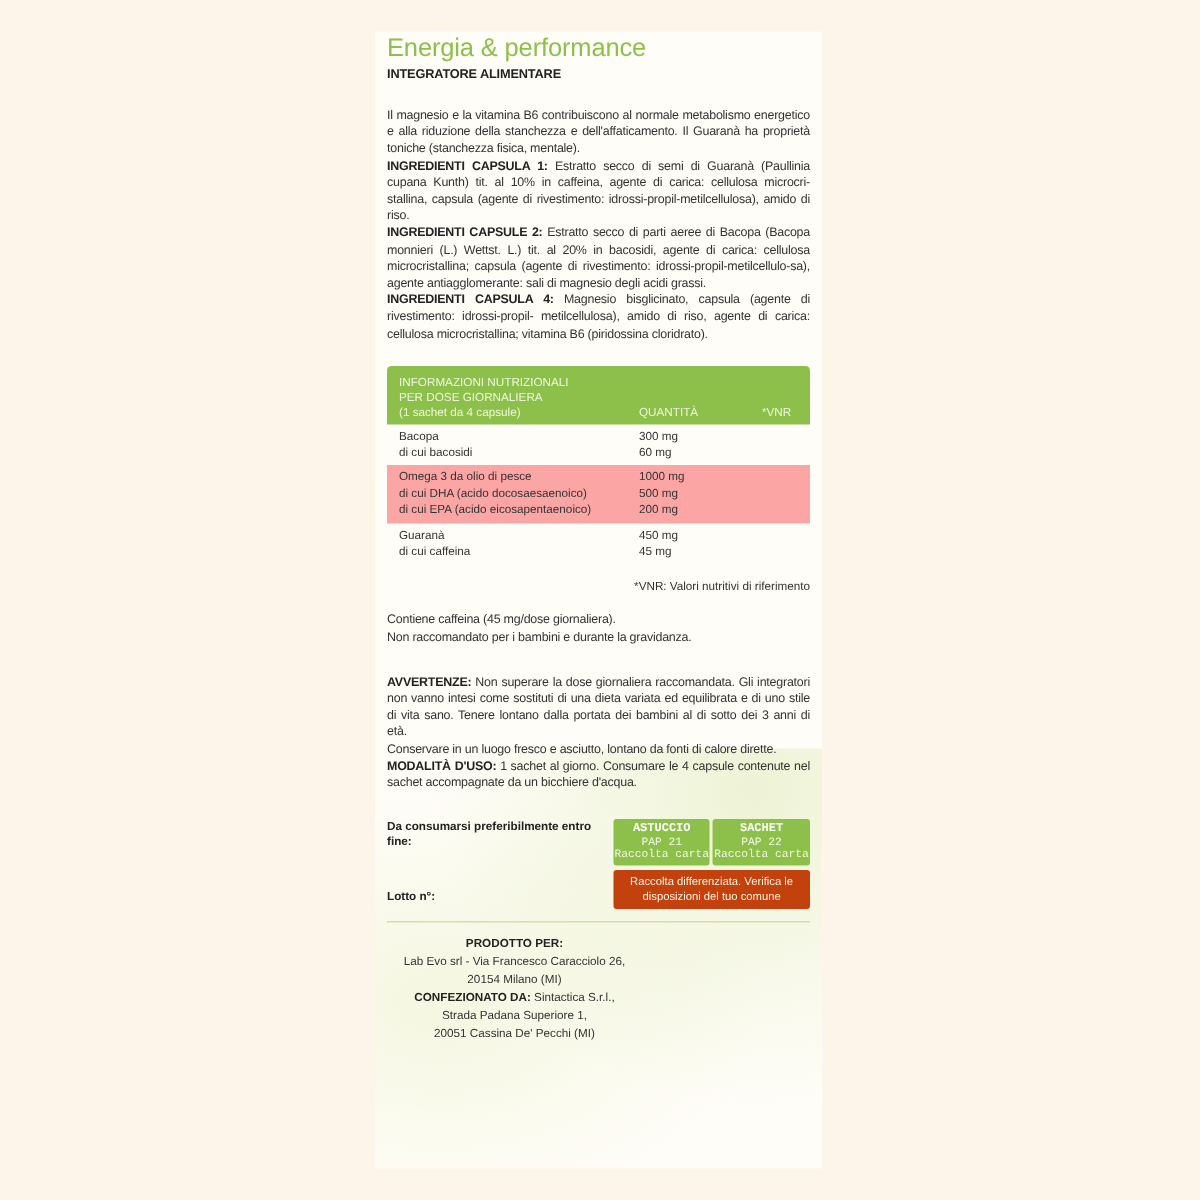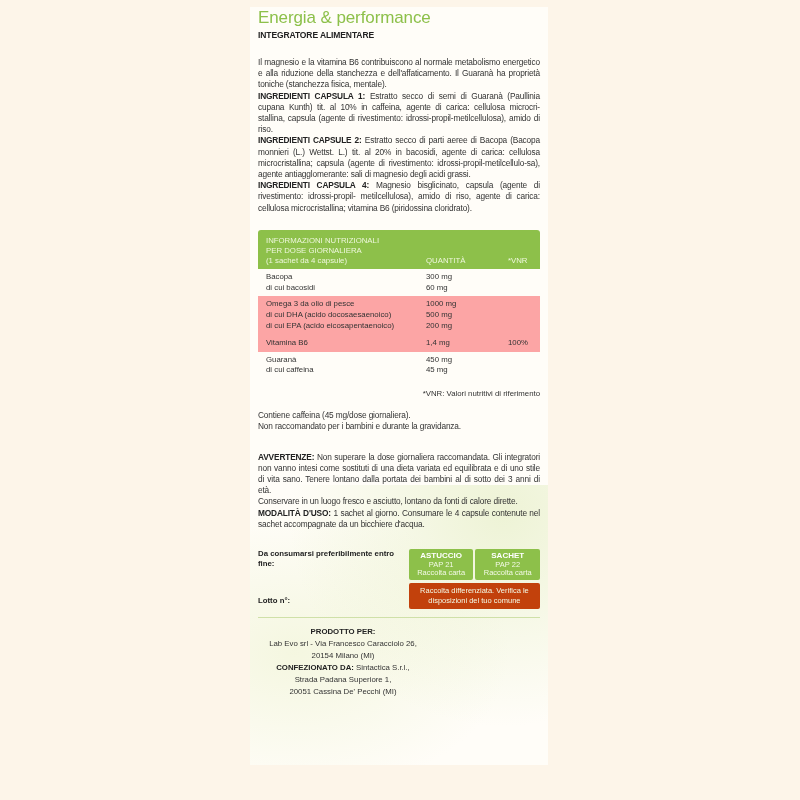--- a/index.html
+++ b/index.html
@@ -1,21 +1,21 @@
 <!DOCTYPE html>
 <html><head>
 <meta charset="utf-8">
 <style>
   html, body { margin:0; padding:0; }
   body {
     width:800px; height:800px; background:#fdf5e9; position:relative; overflow:hidden;
     font-family:"Liberation Sans", sans-serif; color:#333;
   }
   .label {
-    position:absolute; left:250px; top:7px; width:298px; height:758px;
+    position:absolute; left:250px; top:21px; width:298px; height:758px;
     background:#fffdf8; box-sizing:border-box; padding:0 8px 0 8px;
   }
   .label::after {
     content:""; position:absolute; left:0; right:0; bottom:0; height:280px;
     background:radial-gradient(ellipse at 85% 10%, rgba(205,225,150,0.35), rgba(255,253,248,0) 60%),
                radial-gradient(ellipse at 15% 60%, rgba(225,235,180,0.35), rgba(255,253,248,0) 60%);
     pointer-events:none; z-index:0;
   }
   .label > * { position:relative; z-index:1; }
   .title { color:#8dc04a; font-size:17px; line-height:20px; margin-top:1px; letter-spacing:-0.1px; }
@@ -36,21 +36,21 @@
   .nut-row .c1 { width:160px; }
   .nut-row .c2 { width:82px; }
   .nut-row .c3 { flex:1; }
   .vnr-note { text-align:right; font-size:7.8px; margin-top:10px; padding-right:0; color:#333; }
   .contains { margin-top:12px; }
   .warn { margin-top:19px; }
   .bottom { display:flex; margin-top:19px; }
   .best { width:150px; font-size:7.8px; font-weight:bold; line-height:9.5px; color:#222; }
   .lotto { margin-top:28px; }
   .recycle { width:134px; margin-left:4px; }
-  .rec-top { display:flex; gap:2px; }
+  .rec-top { display:flex; gap:2px;font-family:Liberation Mono, monospace; }
   .rec-box {
     flex:1; background:#8dc04a; color:#f3f9e6; text-align:center; font-size:7.5px; line-height:8.6px;
     border-radius:2px; padding:3px 0 2px 0;
   }
   .rec-box b { color:#fff; font-size:8px; }
   .rec-bottom { background:#c2410c; color:#f3f9e6; text-align:center; font-size:7.5px; line-height:10px; border-radius:2px; margin-top:3px; padding:3px 2px; }
   .divider { height:1px; background:#cfe0a8; margin-top:8px; }
   .footer { display:flex; margin-top:8px;text-align:center; }
   .maker { width:170px; font-size:7.8px; line-height:12px; color:#333; }
   .maker b { color:#222; }
@@ -102,25 +102,20 @@
           <div>di cui DHA (acido docosaesaenoico)</div>
           <div>di cui EPA (acido eicosapentaenoico)</div>
         </div>
       <div class="c2">
           <div>1000 mg</div>
           <div>500 mg</div>
           <div>200 mg</div>
         </div>
       <div class="c3"></div>
     </div>
-    <div class="nut-row alt">
-      <div class="c1">Vitamina B6</div>
-      <div class="c2">1,4 mg</div>
-      <div class="c3">100%</div>
-    </div>
     <div class="nut-row">
       <div class="c1">
           <div>Guaranà</div>
           <div>di cui caffeina</div>
         </div>
       <div class="c2">
           <div>450 mg</div>
           <div>45 mg</div>
         </div>
       <div class="c3"></div>

